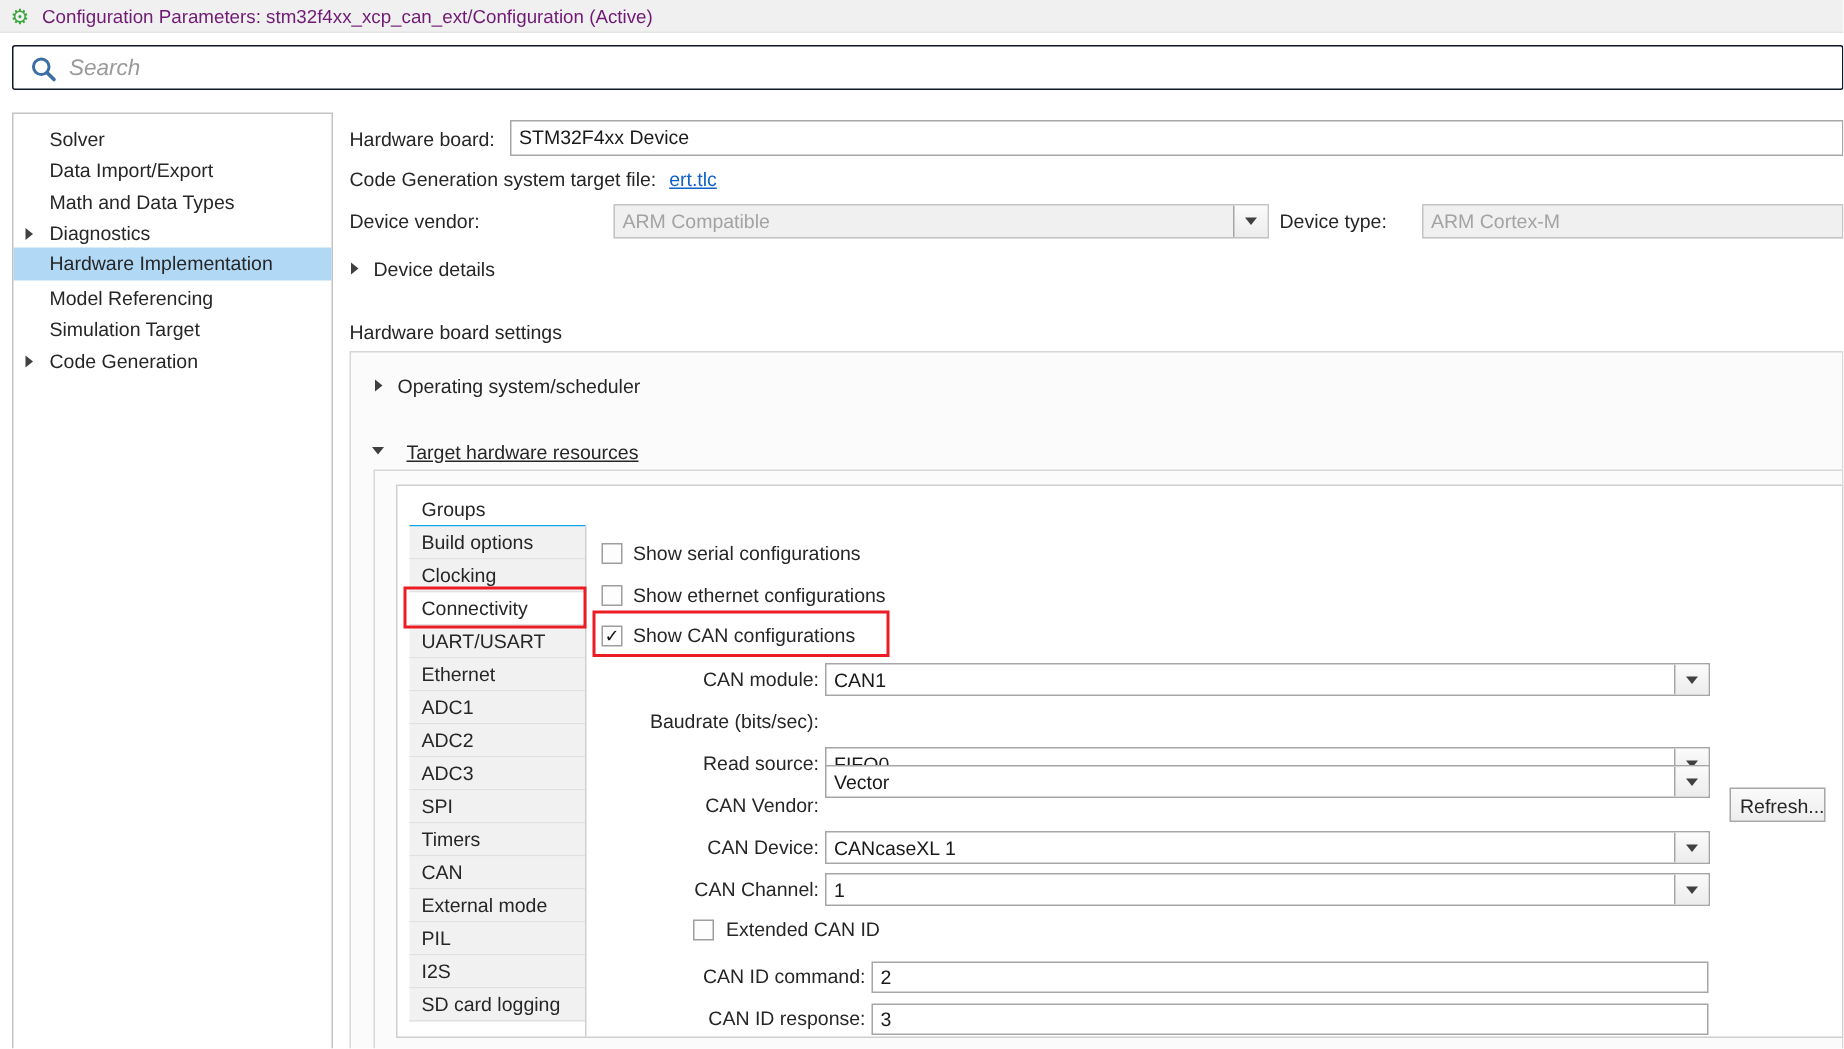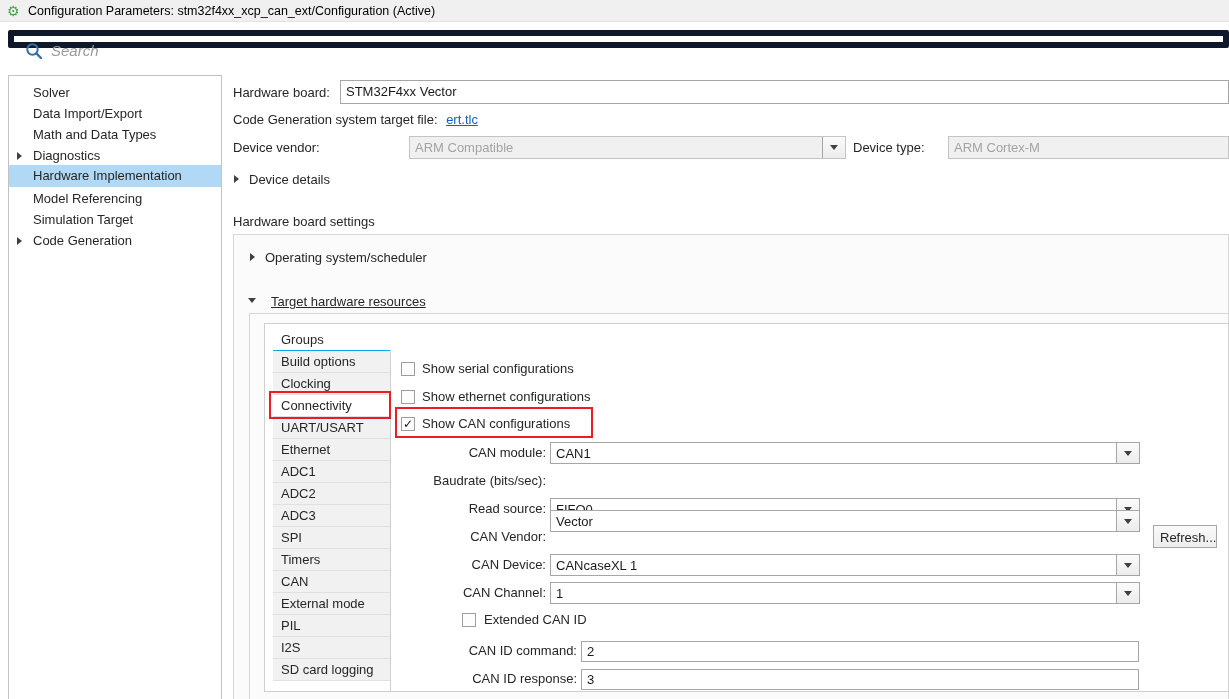--- a/index.html
+++ b/index.html
@@ -2,23 +2,23 @@
 <html><head>
 <meta charset="utf-8">
 <style>
   html,body{margin:0;padding:0;background:#fff;}
   #app{position:relative;width:1229px;height:699px;background:#ffffff;overflow:hidden;
        font-family:"Liberation Sans","DejaVu Sans",sans-serif;font-size:13px;color:#262626;}
   .abs{position:absolute;box-sizing:border-box;}
   
   .titlebar{left:0;top:0;width:1229px;height:22px;background:#f0f0f0;border-bottom:1px solid #e4e4e4;}
   .title-gear{left:7px;top:0;width:18px;height:22px;line-height:22px;font-size:14px;color:#3fa53f;}
-  .title-text{left:28px;top:0;height:22px;line-height:22px;font-size:12.5px;color:#000000;white-space:nowrap;}
-  
-  .searchbox{left:8px;top:30px;width:1221px;height:18px;background:#fff;border:6px solid #0f172a;border-radius:2px;}
+  .title-text{left:28px;top:0;height:22px;line-height:22px;font-size:12.5px;color:#701a75;white-space:nowrap;}
+  
+  .searchbox{left:8px;top:30px;width:1221px;height:30px;background:#fff;border:1px solid #0f172a;border-radius:2px;}
   .search-icon{left:11px;top:6px;width:18px;height:18px;}
   .search-input{left:35px;top:2px;width:1150px;height:24px;border:none;outline:none;background:transparent;
        font-family:inherit;font-size:15px;font-style:italic;color:#444;}
   .search-input::placeholder{color:#9a9a9a;font-style:italic;}
   
   .sidebar{left:8px;top:75px;width:214px;height:626px;border:1px solid #c3c3c3;background:#fff;}
   .snav-item{position:absolute;left:0;width:212px;height:21px;line-height:21px;padding-left:24px;box-sizing:border-box;
        white-space:nowrap;cursor:default;}
   .snav-item.sel{background:#b1d9f6;height:22px;}
   .tri-r{width:0;height:0;border-top:4px solid transparent;border-bottom:4px solid transparent;border-left:5px solid #404040;}
@@ -75,21 +75,21 @@
     <div class="snav-item sel" style="top:89px;">Hardware Implementation</div>
     <div class="snav-item" style="top:69px;">Diagnostics</div>
     <div class="snav-item" style="top:112px;">Model Referencing</div>
     <div class="snav-item" style="top:133px;">Simulation Target</div>
     <div class="abs tri-r" style="left:8px;top:161px;"></div>
     <div class="snav-item" style="top:154px;">Code Generation</div>
   </div>
 
   <div class="abs lbl" style="left:233px;top:84px;">Hardware board:</div>
   <div class="abs combo" style="left:340px;top:80px;width:889px;height:24px;">
-    <span class="val">STM32F4xx Vector</span>
+    <span class="val">STM32F4xx Device</span>
   </div>
 
   <div class="abs lbl" style="left:233px;top:111px;">
     <span>Code Generation system target file:</span>
     <a class="link" style="margin-left:5px;">ert.tlc</a>
   </div>
 
   <div class="abs lbl" style="left:233px;top:139px;">Device vendor:</div>
   <div class="abs combo disabled" style="left:409px;top:136px;width:437px;height:23px;">
     <span class="val">ARM Compatible</span>

